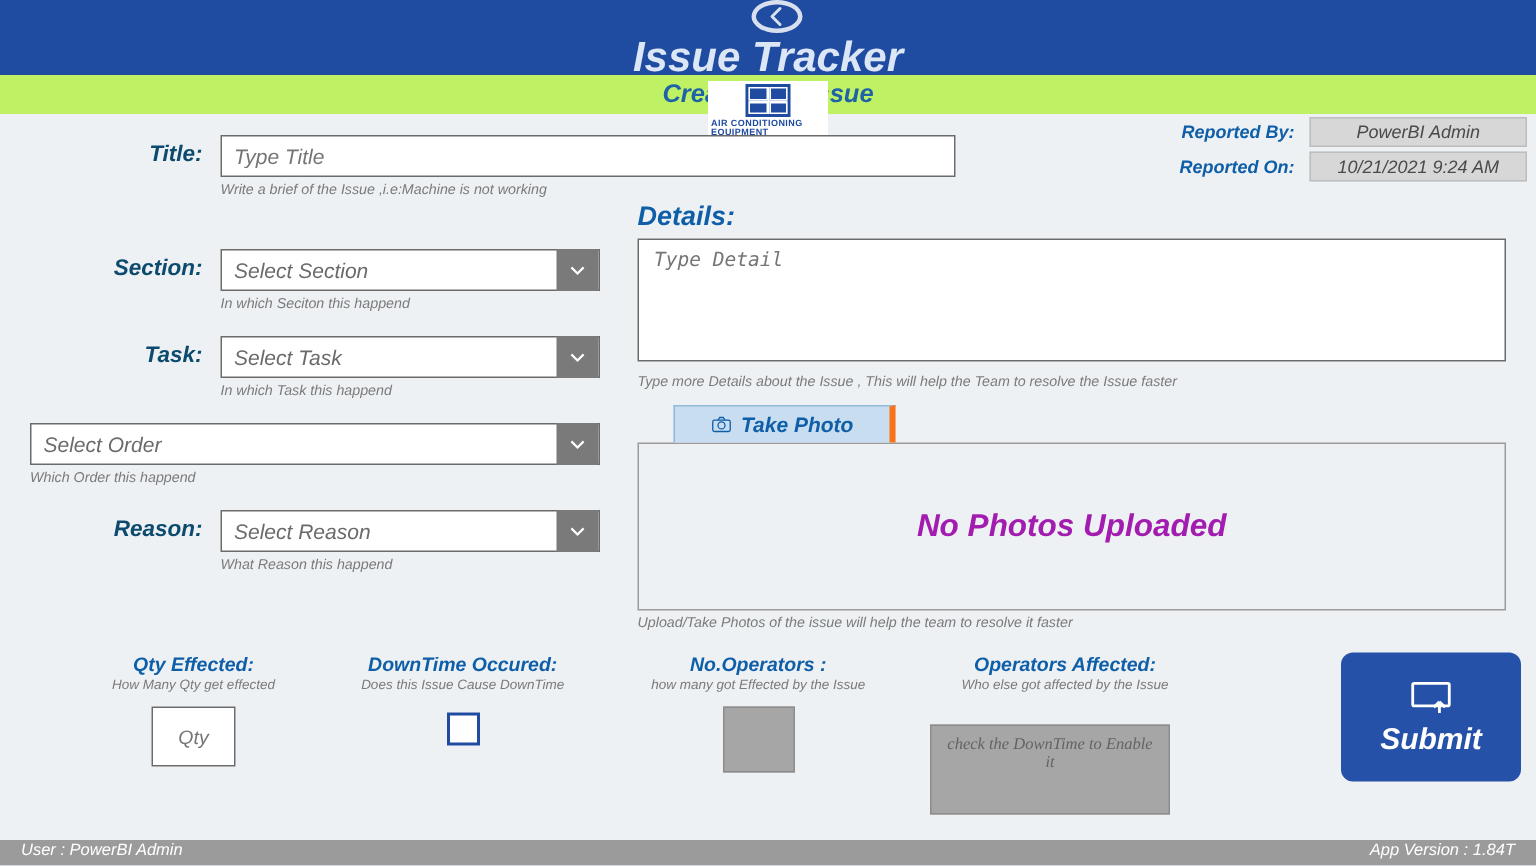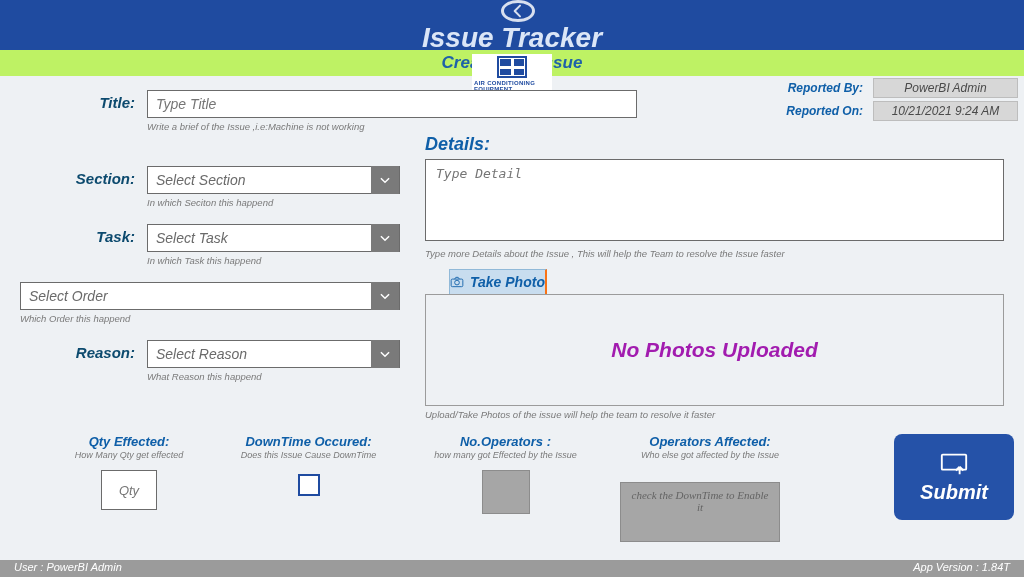--- a/index.html
+++ b/index.html
@@ -156,22 +156,22 @@
     background: #fff;
     resize: none;
   }
   .take-photo {
     display: inline-flex;
     align-items: center;
     gap: 6px;
     background: #c8ddef;
     border-top: 1px solid #91b9d8;
     border-left: 1px solid #91b9d8;
-    border-right: 2px solid #f97316;
-    padding: 4px 0;
+    border-right: 4px solid #f97316;
+    padding: 4px 24px;
     margin-left: 24px;
     margin-top: 10px;
     cursor: pointer;
     color: #0f5fa8;
     font-weight: bold;
     font-style: italic;
     font-size: 14px;
   }
   .take-photo svg { width: 14px; height: 12px; stroke:#0f5fa8; fill:none; stroke-width:1.5;}
   .photo-box {

